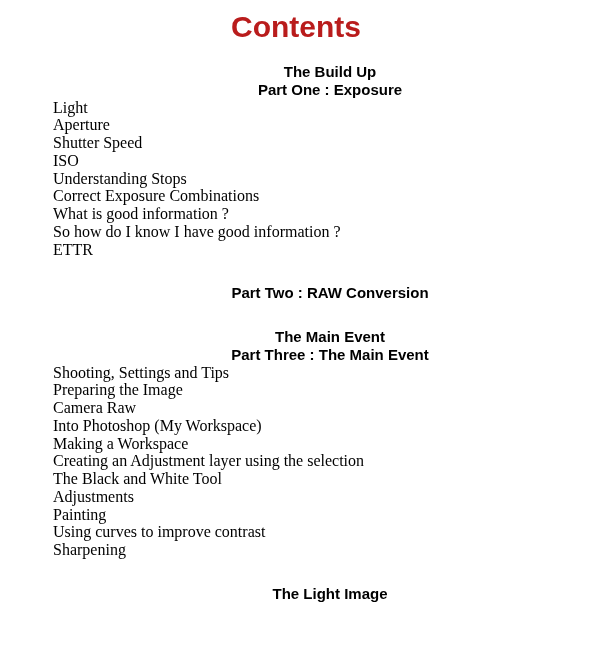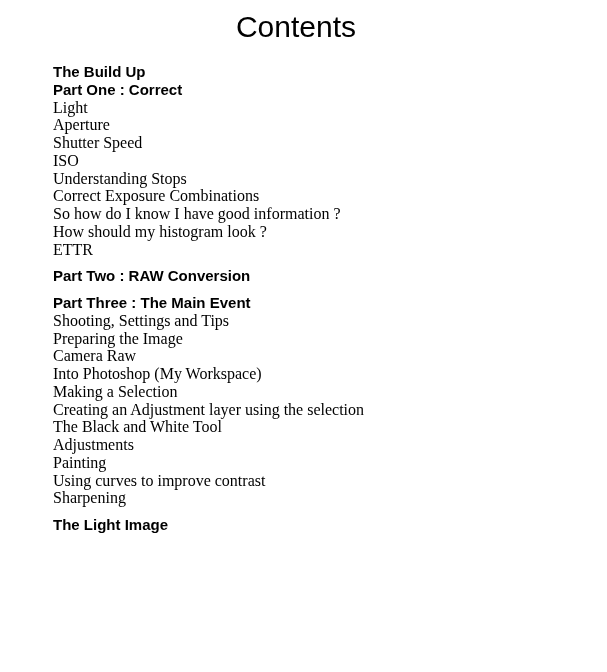--- a/index.html
+++ b/index.html
@@ -16,77 +16,79 @@
     width: 607px;
     height: 672px;
     background: #ffffff;
     color: #000000;
   }
   .doc-title {
     margin: 10px 15px 0 0;
     padding: 0;
     text-align: center;
     font-family: "Liberation Sans", sans-serif;
-    font-weight: normal;
+    font-weight: bold;
     font-size: 30px;
     line-height: 34px;
     letter-spacing: 0px;
-    color: #000000;
+    color: #b91c1c;
   }
   .toc {
     margin: 19px 0 0 53px;
   }
   .toc-group {
     margin: 0;
   }
   .toc-group + .toc-group {
-    margin-top: 9px;
+    margin-top: 26px;
   }
   .toc-line {
     font-family: "Liberation Serif", serif;
     font-size: 16px;
     line-height: 17.75px;
     white-space: nowrap;
     color: #000000;
   }
   .toc-heading {
     font-family: "Liberation Sans", sans-serif;
     font-weight: bold;
     font-size: 15px;
+    text-align: center;
   }
 </style>
 </head>
 <body>
 
 <div class="page">
   <h1 class="doc-title">Contents</h1>
   <div class="toc">
       <div class="toc-group">
         <div class="toc-line toc-heading">The Build Up</div>
-        <div class="toc-line toc-heading">Part One : Correct</div>
+        <div class="toc-line toc-heading">Part One : Exposure</div>
         <div class="toc-line">Light</div>
         <div class="toc-line">Aperture</div>
         <div class="toc-line">Shutter Speed</div>
         <div class="toc-line">ISO</div>
         <div class="toc-line">Understanding Stops</div>
         <div class="toc-line">Correct Exposure Combinations</div>
+        <div class="toc-line">What is good information ?</div>
         <div class="toc-line">So how do I know I have good information ?</div>
-        <div class="toc-line">How should my histogram look ?</div>
         <div class="toc-line">ETTR</div>
       </div>
       <div class="toc-group">
         <div class="toc-line toc-heading">Part Two : RAW Conversion</div>
       </div>
       <div class="toc-group">
+        <div class="toc-line toc-heading">The Main Event</div>
         <div class="toc-line toc-heading">Part Three : The Main Event</div>
         <div class="toc-line">Shooting, Settings and Tips</div>
         <div class="toc-line">Preparing the Image</div>
         <div class="toc-line">Camera Raw</div>
         <div class="toc-line">Into Photoshop (My Workspace)</div>
-        <div class="toc-line">Making a Selection</div>
+        <div class="toc-line">Making a Workspace</div>
         <div class="toc-line">Creating an Adjustment layer using the selection</div>
         <div class="toc-line">The Black and White Tool</div>
         <div class="toc-line">Adjustments</div>
         <div class="toc-line">Painting</div>
         <div class="toc-line">Using curves to improve contrast</div>
         <div class="toc-line">Sharpening</div>
       </div>
       <div class="toc-group">
         <div class="toc-line toc-heading">The Light Image</div>
       </div>

